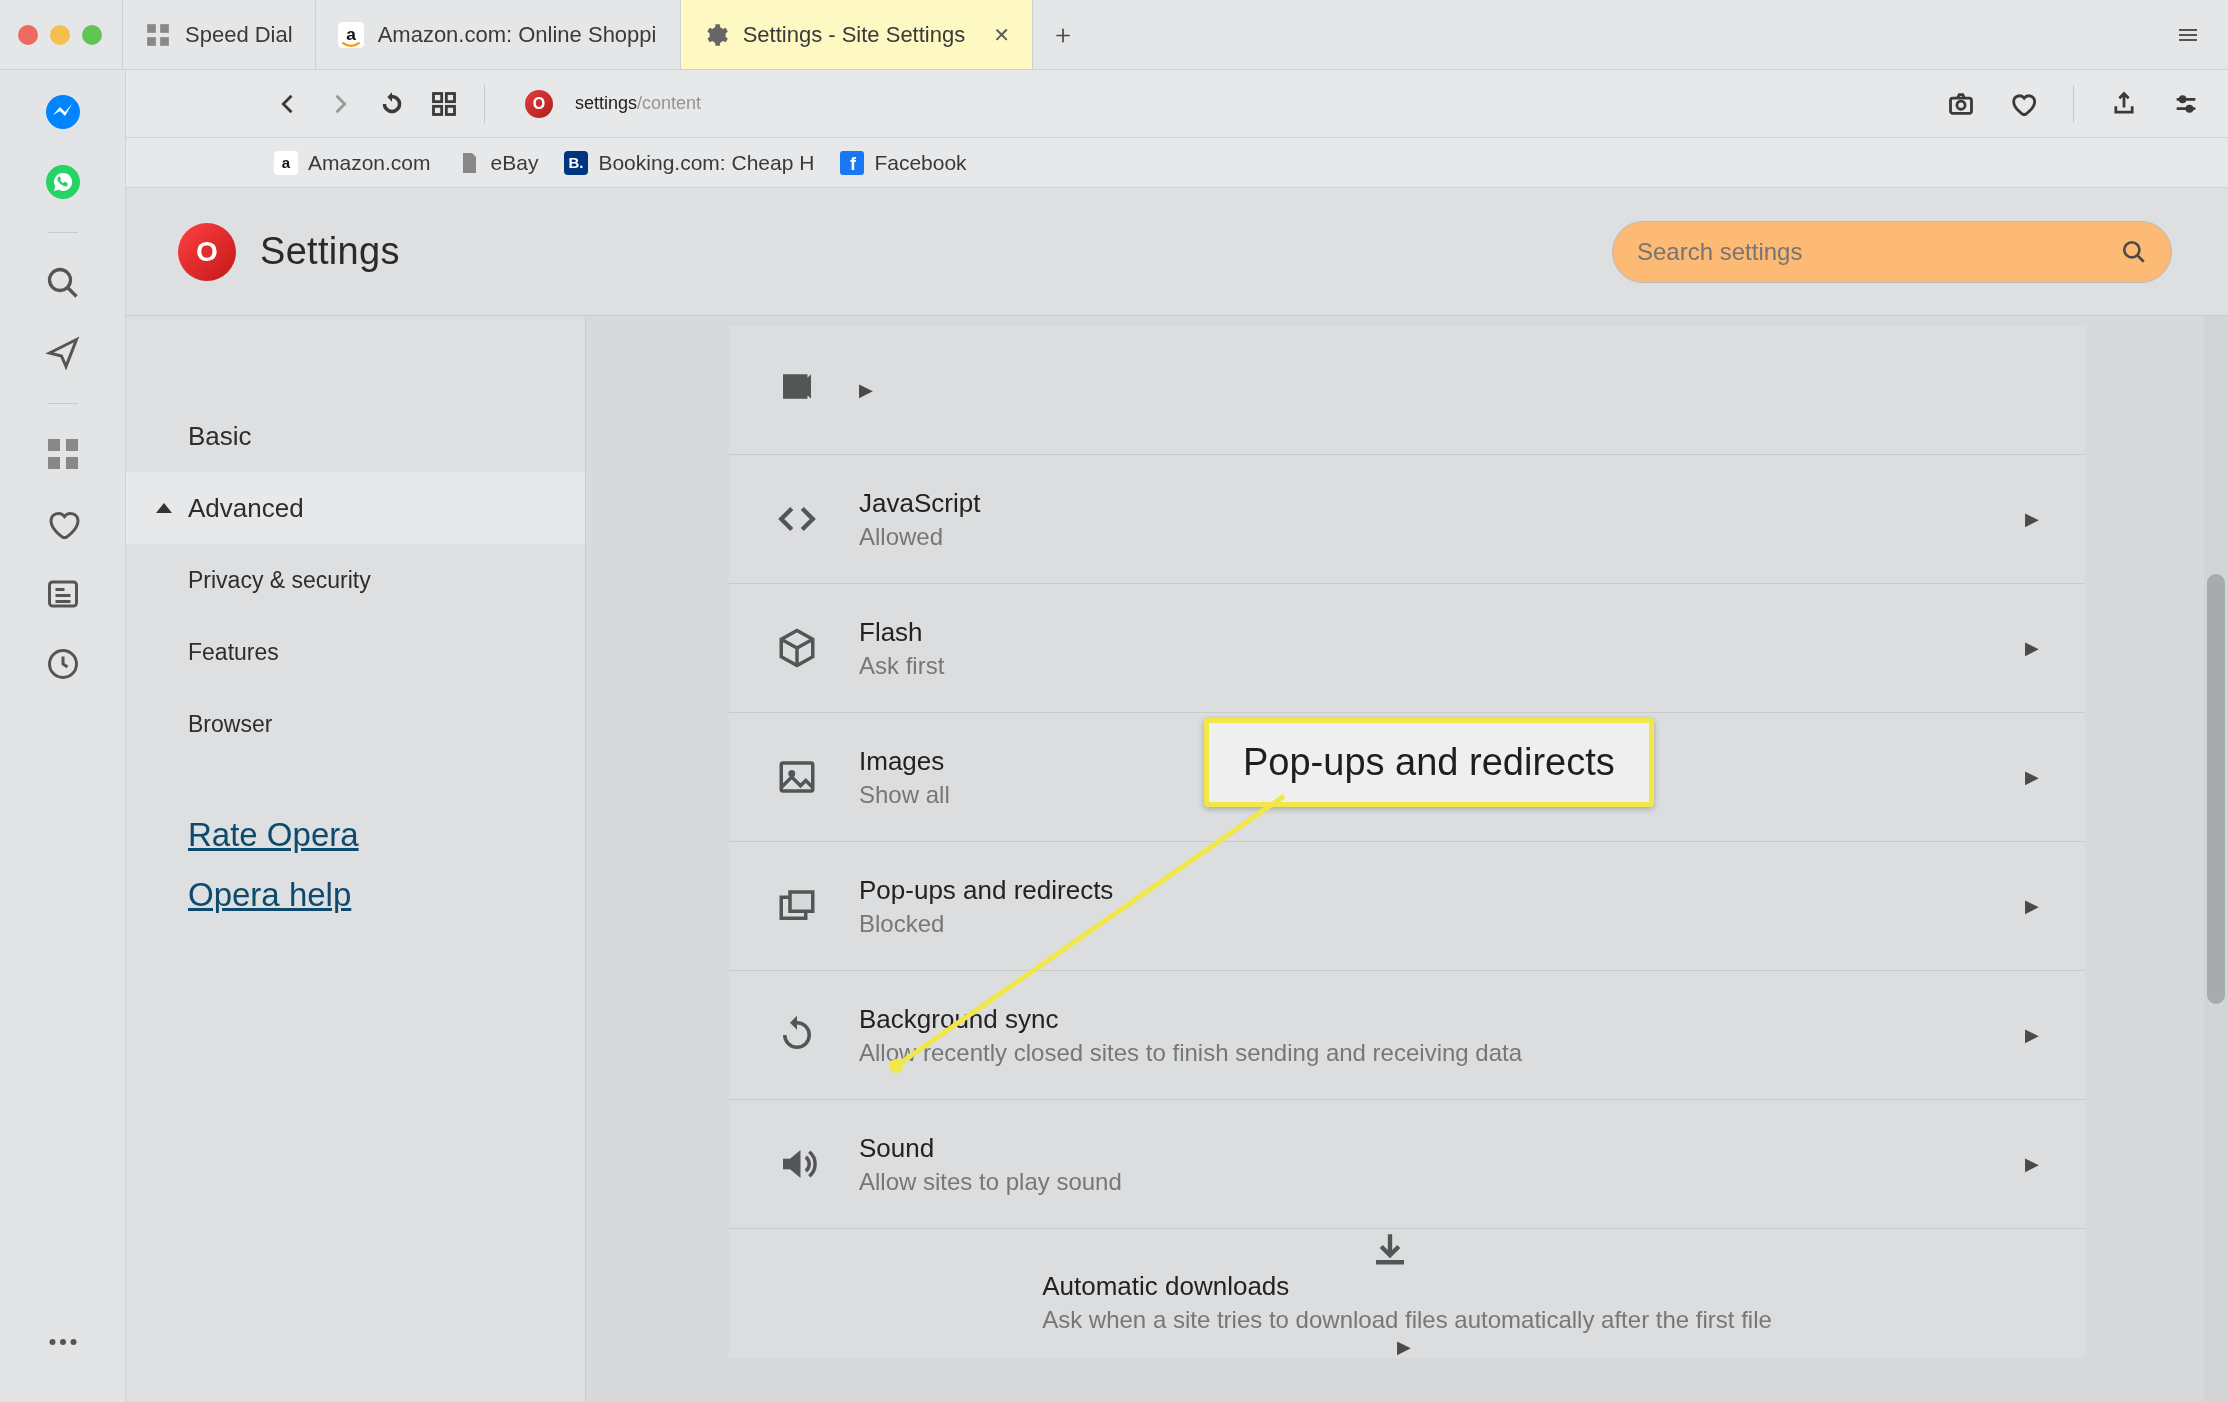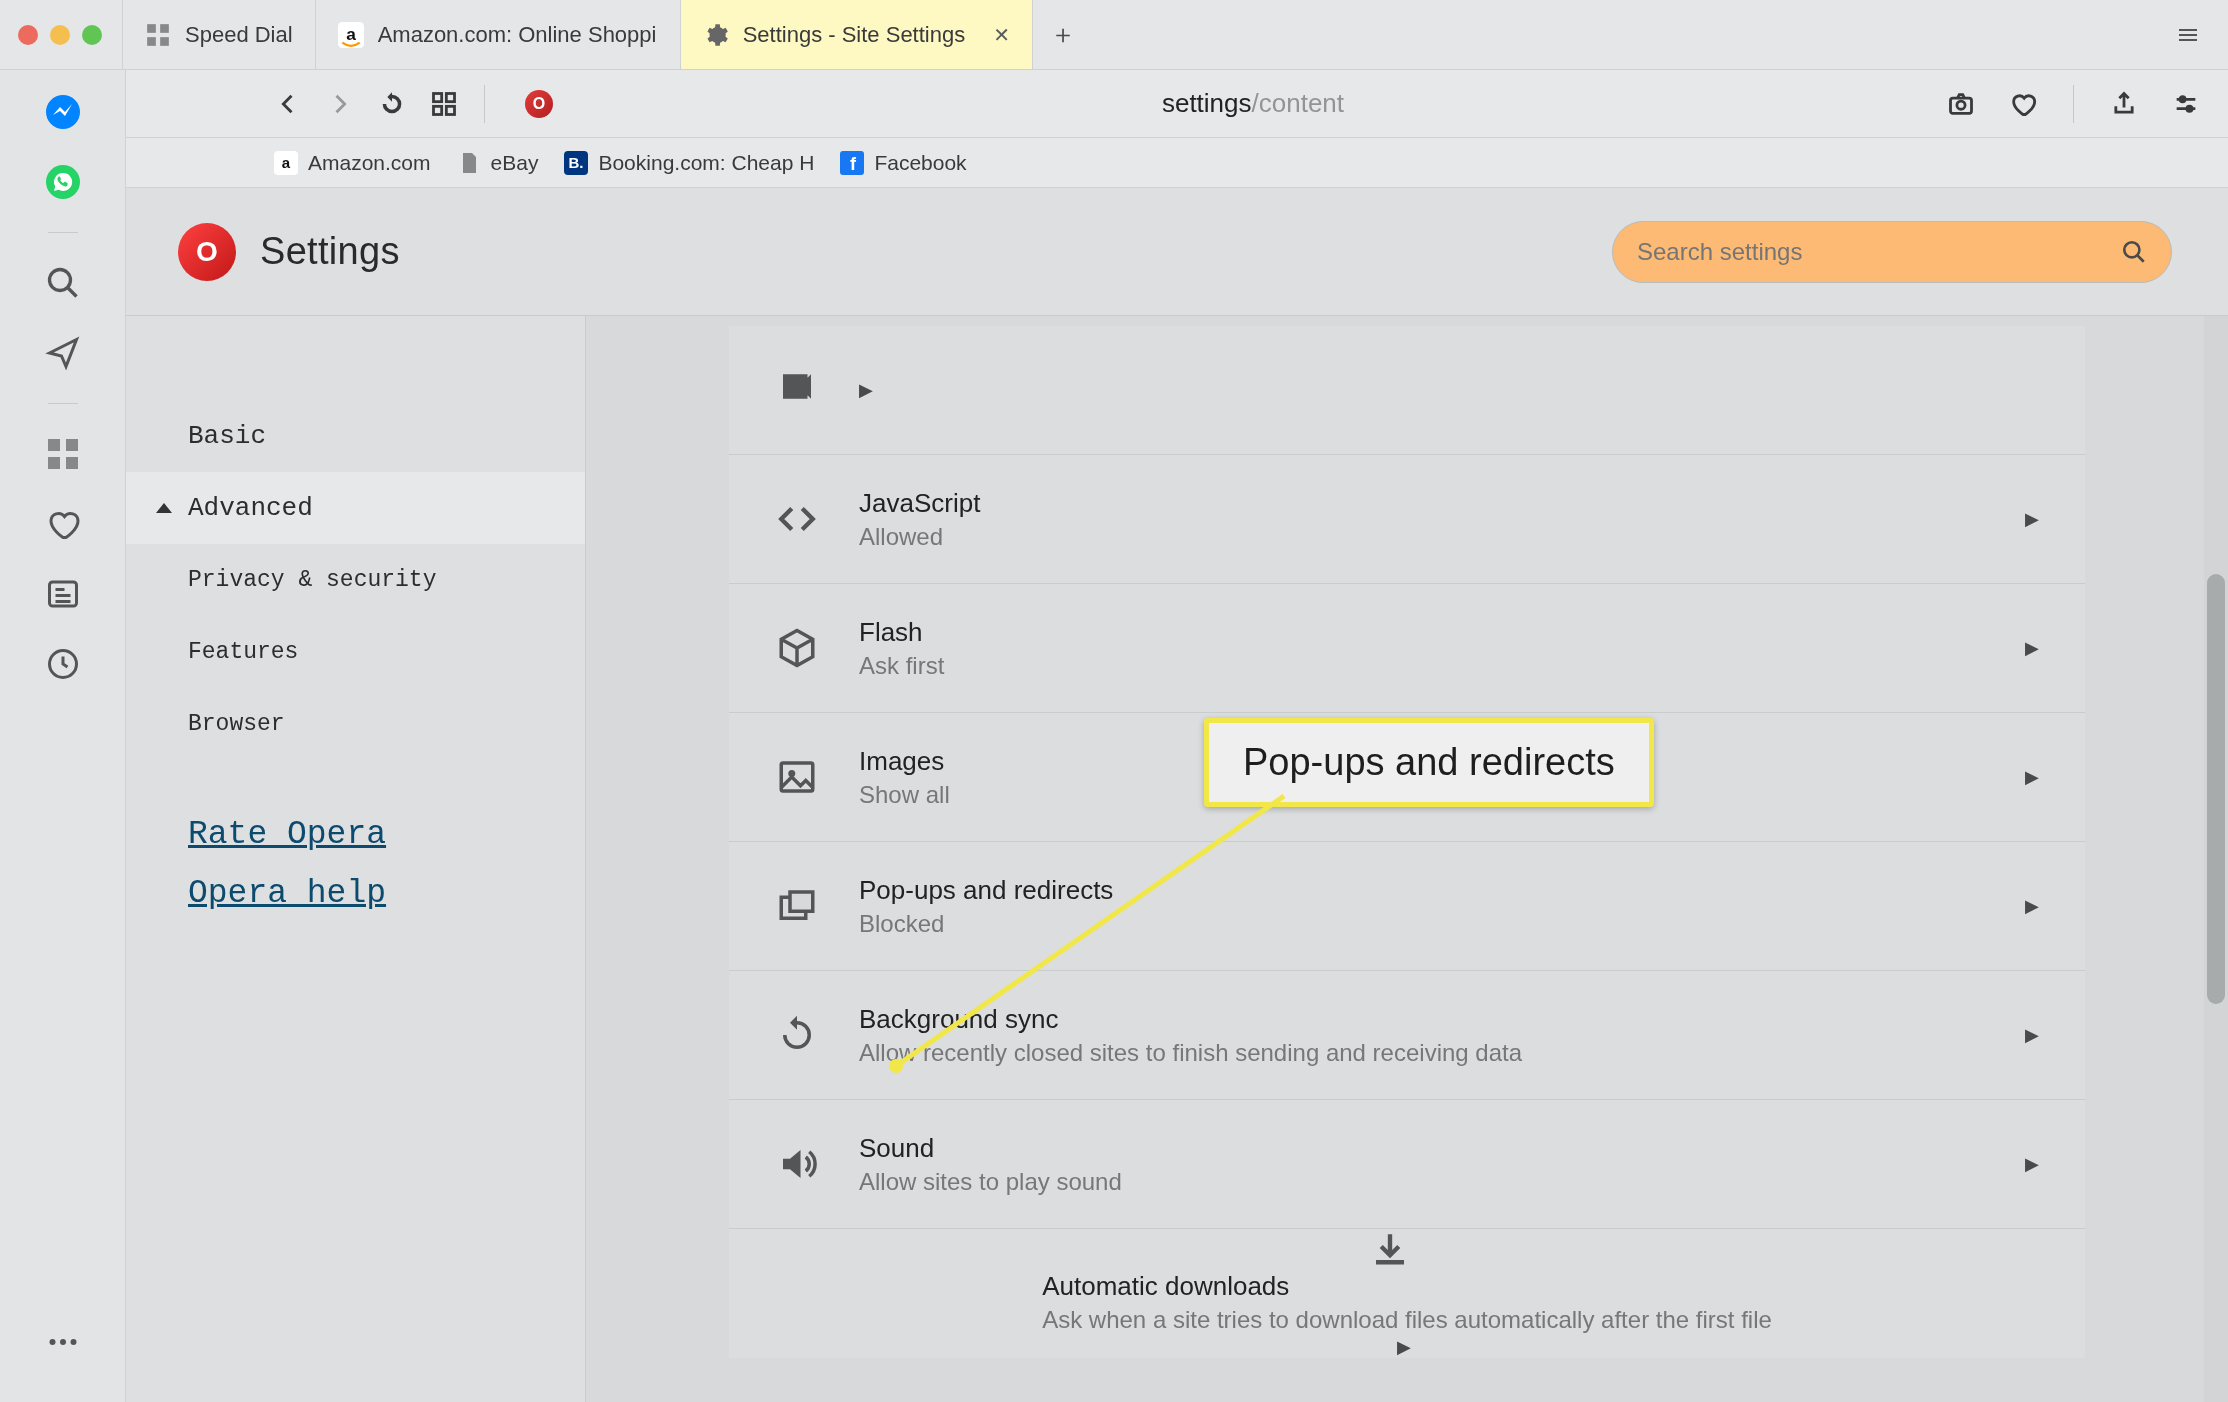--- a/index.html
+++ b/index.html
@@ -23,21 +23,21 @@
 .newtab-btn { width: 40px; height: 40px; display:flex;align-items:center;justify-content:center; color:#4a4a4a; font-size:26px; margin-left:10px; }
 .tabmenu-btn { width: 48px; height: 48px; display:flex;align-items:center;justify-content:center; margin-left:auto; margin-right:16px; color:#4a4a4a; }
 
 
 .toolbar { height: 68px; display:flex; align-items:center; background:#e6e8e9; border-bottom:1px solid #cfd2d3; padding-left: 140px; padding-right: 20px; gap: 8px; }
 .tb-btn { width:44px; height:44px; display:flex;align-items:center;justify-content:center; color:#3a3a3a; }
 .tb-btn.disabled { opacity: .45; }
 .tb-btn svg { width:28px; height:28px; stroke:#3a3a3a; fill:none; stroke-width:2.4; }
 .vr { width:1px; height:38px; background:#c5c8c9; margin: 0 10px; }
 .addr-icon { width:28px;height:28px;border-radius:50%;background:linear-gradient(135deg,#e33b3b,#b11f1f);display:flex;align-items:center;justify-content:center;color:#fff;font-weight:bold;font-size:16px; margin-left:22px; margin-right:14px; }
-.addr { flex:1; font-size:26px; color:#949494;text-align:center; }
+.addr { flex:1; font-size:18px; color:#949494; }
 .addr .host { color:#222; }
 .right-tools { display:flex; gap:18px; margin-left:auto; align-items:center; }
 .right-tools .tb-btn { color:#5a5a5a; }
 
 
 .bookbar { height: 50px; display:flex; align-items:center; background:#e6e8e9; border-bottom:1px solid #cfd2d3; padding-left: 148px; gap: 26px; }
 .bm { display:flex; align-items:center; gap:10px; font-size:21px; color:#3a3a3a; }
 .bm-ico { width:24px;height:24px;display:flex;align-items:center;justify-content:center; }
 
 
@@ -53,21 +53,21 @@
 .pagehead { height: 128px; background:#dedfe0; display:flex; align-items:center; padding-left:52px; padding-right:56px; border-bottom:1px solid #c9cccd; }
 .opera-logo { width:58px;height:58px;border-radius:50%;background:linear-gradient(135deg,#ff4040,#c21818);display:flex;align-items:center;justify-content:center;color:#fff;font-weight:bold;font-size:28px; margin-right:24px;}
 .page-title { font-size:38px; color:#2a2a2a; letter-spacing:.3px; }
 .search-wrap { margin-left:auto; width:560px; height:62px; border:1px solid #b8bbbc; border-radius:32px; display:flex;align-items:center; padding:0 24px; background:#fdba74; }
 .search-wrap input { flex:1; border:none; background:transparent; font-size:24px; color:#555; outline:none; }
 .search-wrap svg { width:26px;height:26px; stroke:#4a4a4a; fill:none; stroke-width:2.4; }
 
 .pagebody { flex:1; display:flex; min-height:0; position:relative; }
 
 
-.settings-nav { width: 460px; background:#dddfe0; border-right:1px solid #c9cccd; padding-top: 84px; font-family: Liberation Mono, monospace; }
+.settings-nav { width: 460px; background:#dddfe0; border-right:1px solid #c9cccd; padding-top: 84px; }
 .nav-item { height: 72px; display:flex; align-items:center; padding-left: 62px; font-size:26px; color:#2d2d2d; cursor:pointer; }
 .nav-item.advanced { font-weight:400; background:#e6e8e9; position:relative; }
 .nav-item.advanced::before { content:''; position:absolute; left:30px; top:50%; transform:translateY(-50%); width:0;height:0;border-left:8px solid transparent;border-right:8px solid transparent;border-bottom:10px solid #333; }
 .nav-sub { height: 72px; display:flex; align-items:center; padding-left: 62px; font-size:23px; color:#2d2d2d; cursor:pointer; }
 .nav-spacer { height: 56px; }
 .nav-link { padding-left:62px; font-size:33px; text-decoration:underline; color:#0c4a6e; margin-bottom:22px; display:block; }
 
 
 .list-wrap { flex:1; overflow:auto; display:flex; justify-content:center; padding-top: 10px; }
 .list-inner { width: 1356px; }

